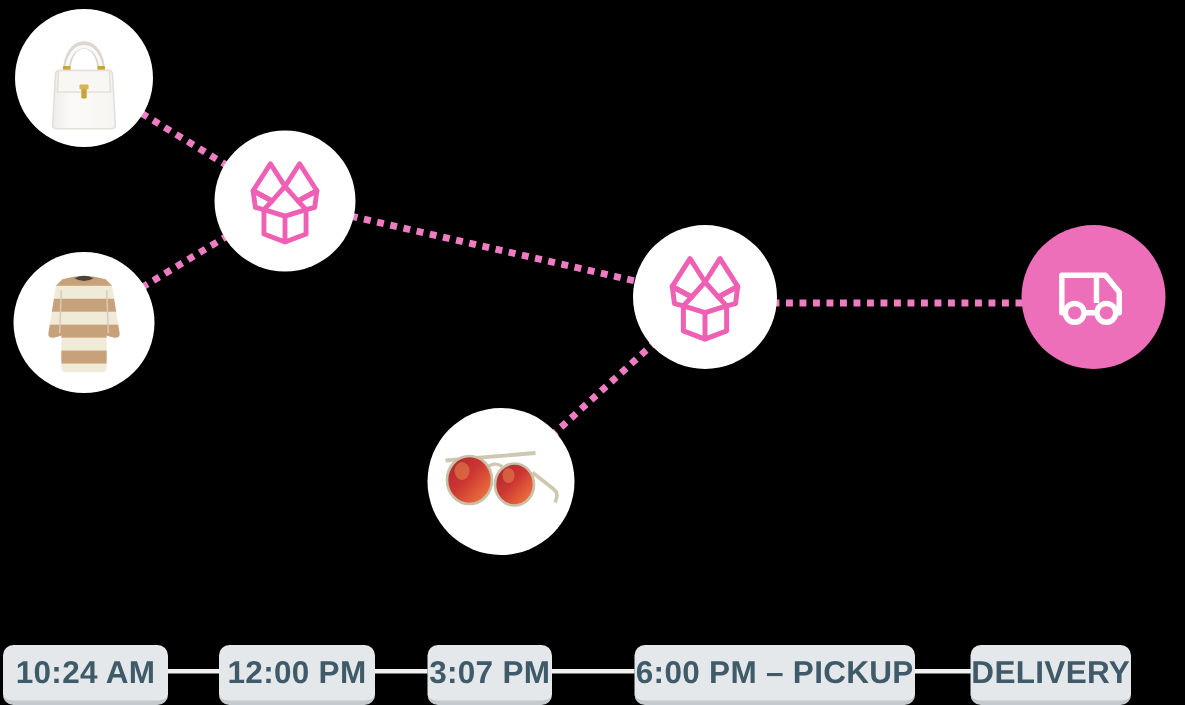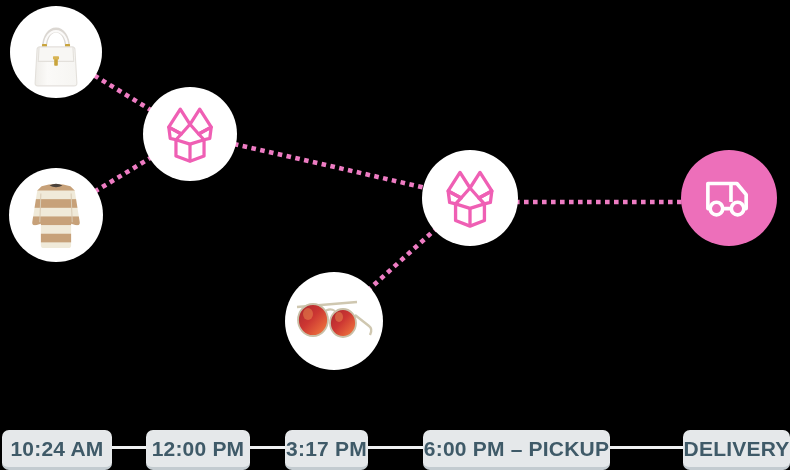--- a/index.html
+++ b/index.html
@@ -24,21 +24,21 @@
     background:#e5e8ea; border-radius:7px;
     border-bottom:3px solid #c3cbd0; box-sizing:border-box;
     display:flex; align-items:center; justify-content:center;
     font-weight:bold; font-size:21px; color:#3f5a68; letter-spacing:0.2px;
     white-space:nowrap;
   }
   .chip-1 { left:2px;   width:110px; }
   .chip-2 { left:146px; width:104px; }
   .chip-3 { left:285px; width:83px;  }
   .chip-4 { left:423px; width:187px; }
-  .chip-5 { left:683px; width:107px; }
+  .chip-5 { left:647px; width:107px; }
   .connector {
     position:absolute; top:446px; height:3px; background:#eff1f2; z-index:2;
   }
   .conn-1 { left:112px; width:34px; }
   .conn-2 { left:250px; width:35px; }
   .conn-3 { left:368px; width:55px; }
   .conn-4 { left:610px; width:73px; }
 </style>
 </head>
 <body>
@@ -143,17 +143,17 @@
     </svg>
   </div>
 
   <div class="connector conn-1"></div>
   <div class="connector conn-2"></div>
   <div class="connector conn-3"></div>
   <div class="connector conn-4"></div>
 
   <div class="chip chip-1">10:24 AM</div>
   <div class="chip chip-2">12:00 PM</div>
-  <div class="chip chip-3">3:17 PM</div>
+  <div class="chip chip-3">3:07 PM</div>
   <div class="chip chip-4">6:00 PM – PICKUP</div>
   <div class="chip chip-5">DELIVERY</div>
 
 </div>
 
 </body></html>

